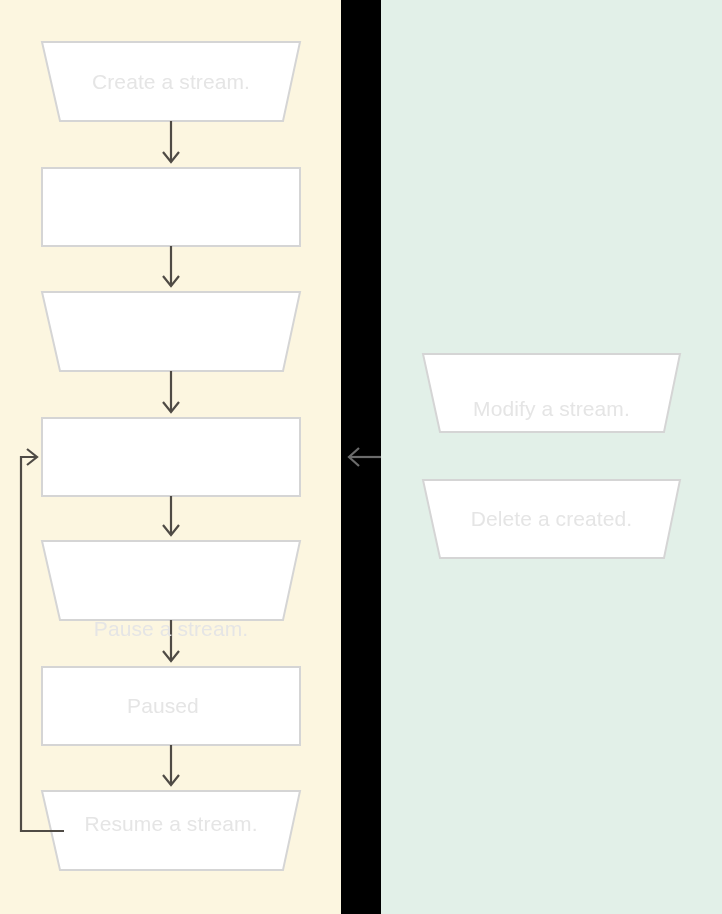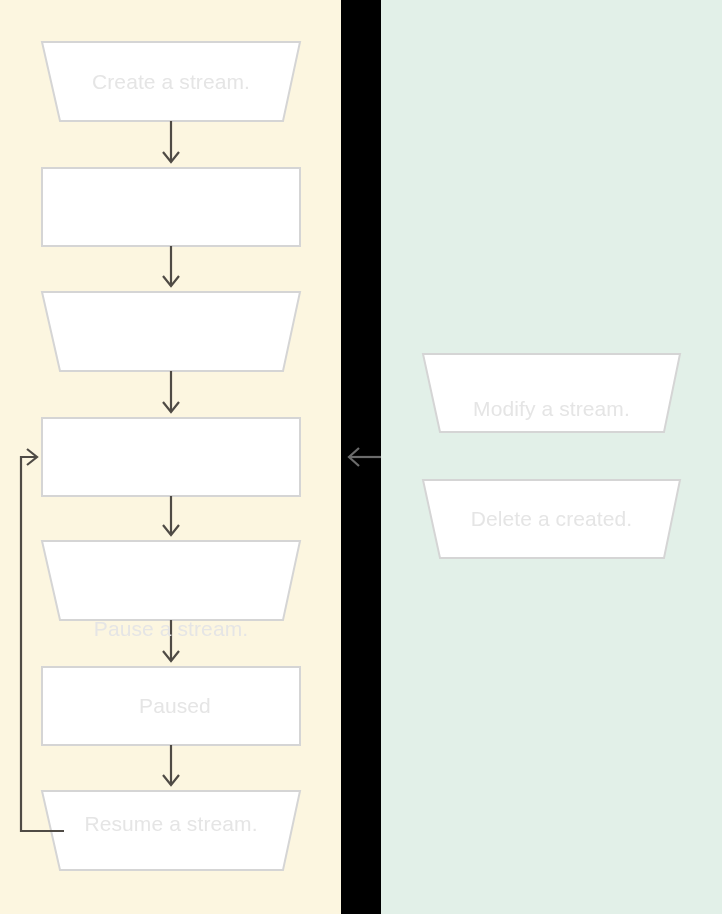--- a/index.html
+++ b/index.html
@@ -132,21 +132,21 @@
 
   </svg>
 
   <div class="node-label" style="left:42px; top:42px; width:258px; height:79px;">Create a stream.</div>
 
 
 
 
   <div class="node-label" style="left:42px; top:541px; width:258px; height:79px;margin-top:48px;">Pause a stream.</div>
 
-  <div class="node-label" style="left:46px; top:667px; width:258px; height:78px;">Paused</div>
+  <div class="node-label" style="left:34px; top:667px; width:258px; height:78px;">Paused</div>
 
   <div class="node-label" style="left:42px; top:791px; width:258px; height:66px;">Resume a stream.</div>
 
   <div class="node-label" style="left:423px; top:368px; width:257px; height:82px;">Modify a stream.</div>
 
   <div class="node-label" style="left:423px; top:480px; width:257px; height:78px;">Delete a created.</div>
 
 </div>
 
 </body></html>

